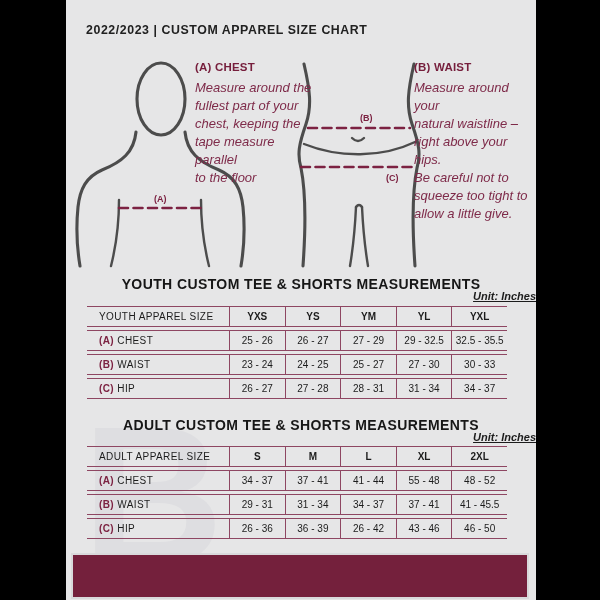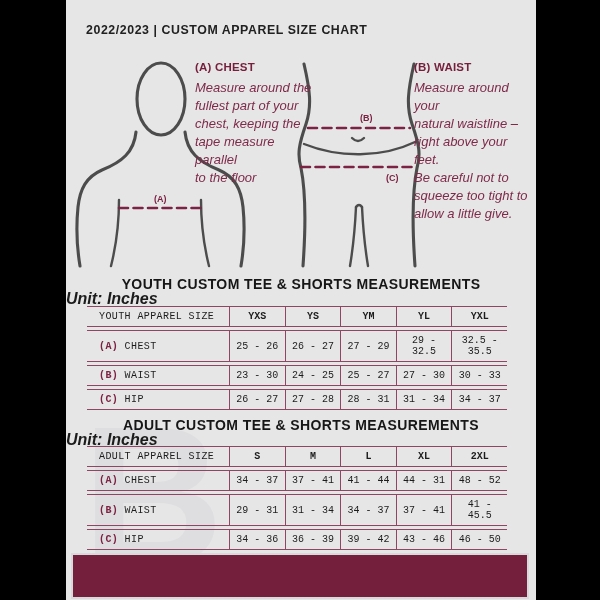--- a/index.html
+++ b/index.html
@@ -30,32 +30,32 @@
   .instr-a{left:129px;top:61px;width:118px;}
   .instr-b{left:348px;top:61px;width:122px;}
   .instr-c{left:348px;top:164px;width:122px;}
   .instr .i-title{font-size:11.5px;font-weight:bold;color:#761e3c;
         letter-spacing:.2px;margin-bottom:6px;}
   .instr .i-text{font-size:13px;font-style:italic;line-height:1.38;
         color:#7e2a49;white-space:pre-line;}
   
   .sec-title{position:absolute;left:0;right:0;text-align:center;
         font-size:14px;font-weight:bold;color:#161616;letter-spacing:.4px;z-index:1;}
-  .sec-unit{position:absolute;left:0;right:0;text-align:left;font-size:16px;
-        font-style:italic;font-weight:600;color:#1c1c1c;z-index:1;}
+  .sec-unit{position:absolute;left:0;right:0;text-align:right;font-size:11px;
+        font-style:italic;font-weight:600;color:#1c1c1c;z-index:1;text-decoration:underline;}
   .t1-title{top:276px}.t1-unit{top:290px}
   .t2-title{top:417px}.t2-unit{top:431px}
   
   table.size-table{position:absolute;left:21px;width:420px;z-index:1;
         border-collapse:separate;border-spacing:0 3px;table-layout:fixed;}
   table.youth{top:303px}
   table.adult{top:443px}
   .size-table th,.size-table td{border-top:1.5px solid #8e4662;
         border-bottom:1.5px solid #8e4662;font-size:10px;color:#1c1c1c;
-        text-align:center;padding:4px 2px;font-weight:normal;font-family:Liberation Mono, monospace;}
+        text-align:center;padding:4px 2px;font-weight:normal;}
   .size-table th:not(.label-col){font-weight:bold;}
   .size-table th:not(:first-child),.size-table td:not(:first-child){
         border-left:1.5px solid #8e4662;}
   .size-table .label-col{text-align:left;padding-left:12px;letter-spacing:.4px;}
   .size-table .pfx{color:#7c2242;font-weight:bold;}
   
   .wm{position:absolute;left:16px;top:398px;font-size:196px;font-weight:bold;
       color:#dedee1;line-height:1;z-index:0;user-select:none;}
   .footer-bar{position:absolute;left:5px;top:553px;width:454px;height:42px;
       background:#74203c;border:2px solid #d9d9db;}
@@ -105,21 +105,21 @@
       <div class="i-text">Measure around the
 fullest part of your
 chest, keeping the
 tape measure parallel
 to the floor</div>
     </div>
     <div class="instr instr-b">
       <div class="i-title">(B) WAIST</div>
       <div class="i-text">Measure around your
 natural waistline –
-right above your feet.
+right above your hips.
 Be careful not to
 squeeze too tight to
 allow a little give.</div>
     </div>
 
     <div class="wm">B</div>
 
     <div class="sec-title t1-title">YOUTH CUSTOM TEE &amp; SHORTS MEASUREMENTS</div>
     <div class="sec-unit t1-unit">Unit: Inches</div>
     <table class="size-table youth">
@@ -145,21 +145,21 @@
           <tr>
             <td class="label-col"><span class="pfx">(A)</span> CHEST</td>
             <td>25 - 26</td>
             <td>26 - 27</td>
             <td>27 - 29</td>
             <td>29 - 32.5</td>
             <td>32.5 - 35.5</td>
           </tr>
           <tr>
             <td class="label-col"><span class="pfx">(B)</span> WAIST</td>
-            <td>23 - 30</td>
+            <td>23 - 24</td>
             <td>24 - 25</td>
             <td>25 - 27</td>
             <td>27 - 30</td>
             <td>30 - 33</td>
           </tr>
           <tr>
             <td class="label-col"><span class="pfx">(C)</span> HIP</td>
             <td>26 - 27</td>
             <td>27 - 28</td>
             <td>28 - 31</td>
@@ -189,36 +189,36 @@
             <th>XL</th>
             <th>2XL</th>
           </tr>
         </thead>
         <tbody>
           <tr>
             <td class="label-col"><span class="pfx">(A)</span> CHEST</td>
             <td>34 - 37</td>
             <td>37 - 41</td>
             <td>41 - 44</td>
-            <td>44 - 31</td>
+            <td>55 - 48</td>
             <td>48 - 52</td>
           </tr>
           <tr>
             <td class="label-col"><span class="pfx">(B)</span> WAIST</td>
             <td>29 - 31</td>
             <td>31 - 34</td>
             <td>34 - 37</td>
             <td>37 - 41</td>
             <td>41 - 45.5</td>
           </tr>
           <tr>
             <td class="label-col"><span class="pfx">(C)</span> HIP</td>
-            <td>34 - 36</td>
+            <td>26 - 36</td>
             <td>36 - 39</td>
-            <td>39 - 42</td>
+            <td>26 - 42</td>
             <td>43 - 46</td>
             <td>46 - 50</td>
           </tr>
         </tbody>
       </table>
 
     <div class="footer-bar"></div>
   </div>
 </div>
 

